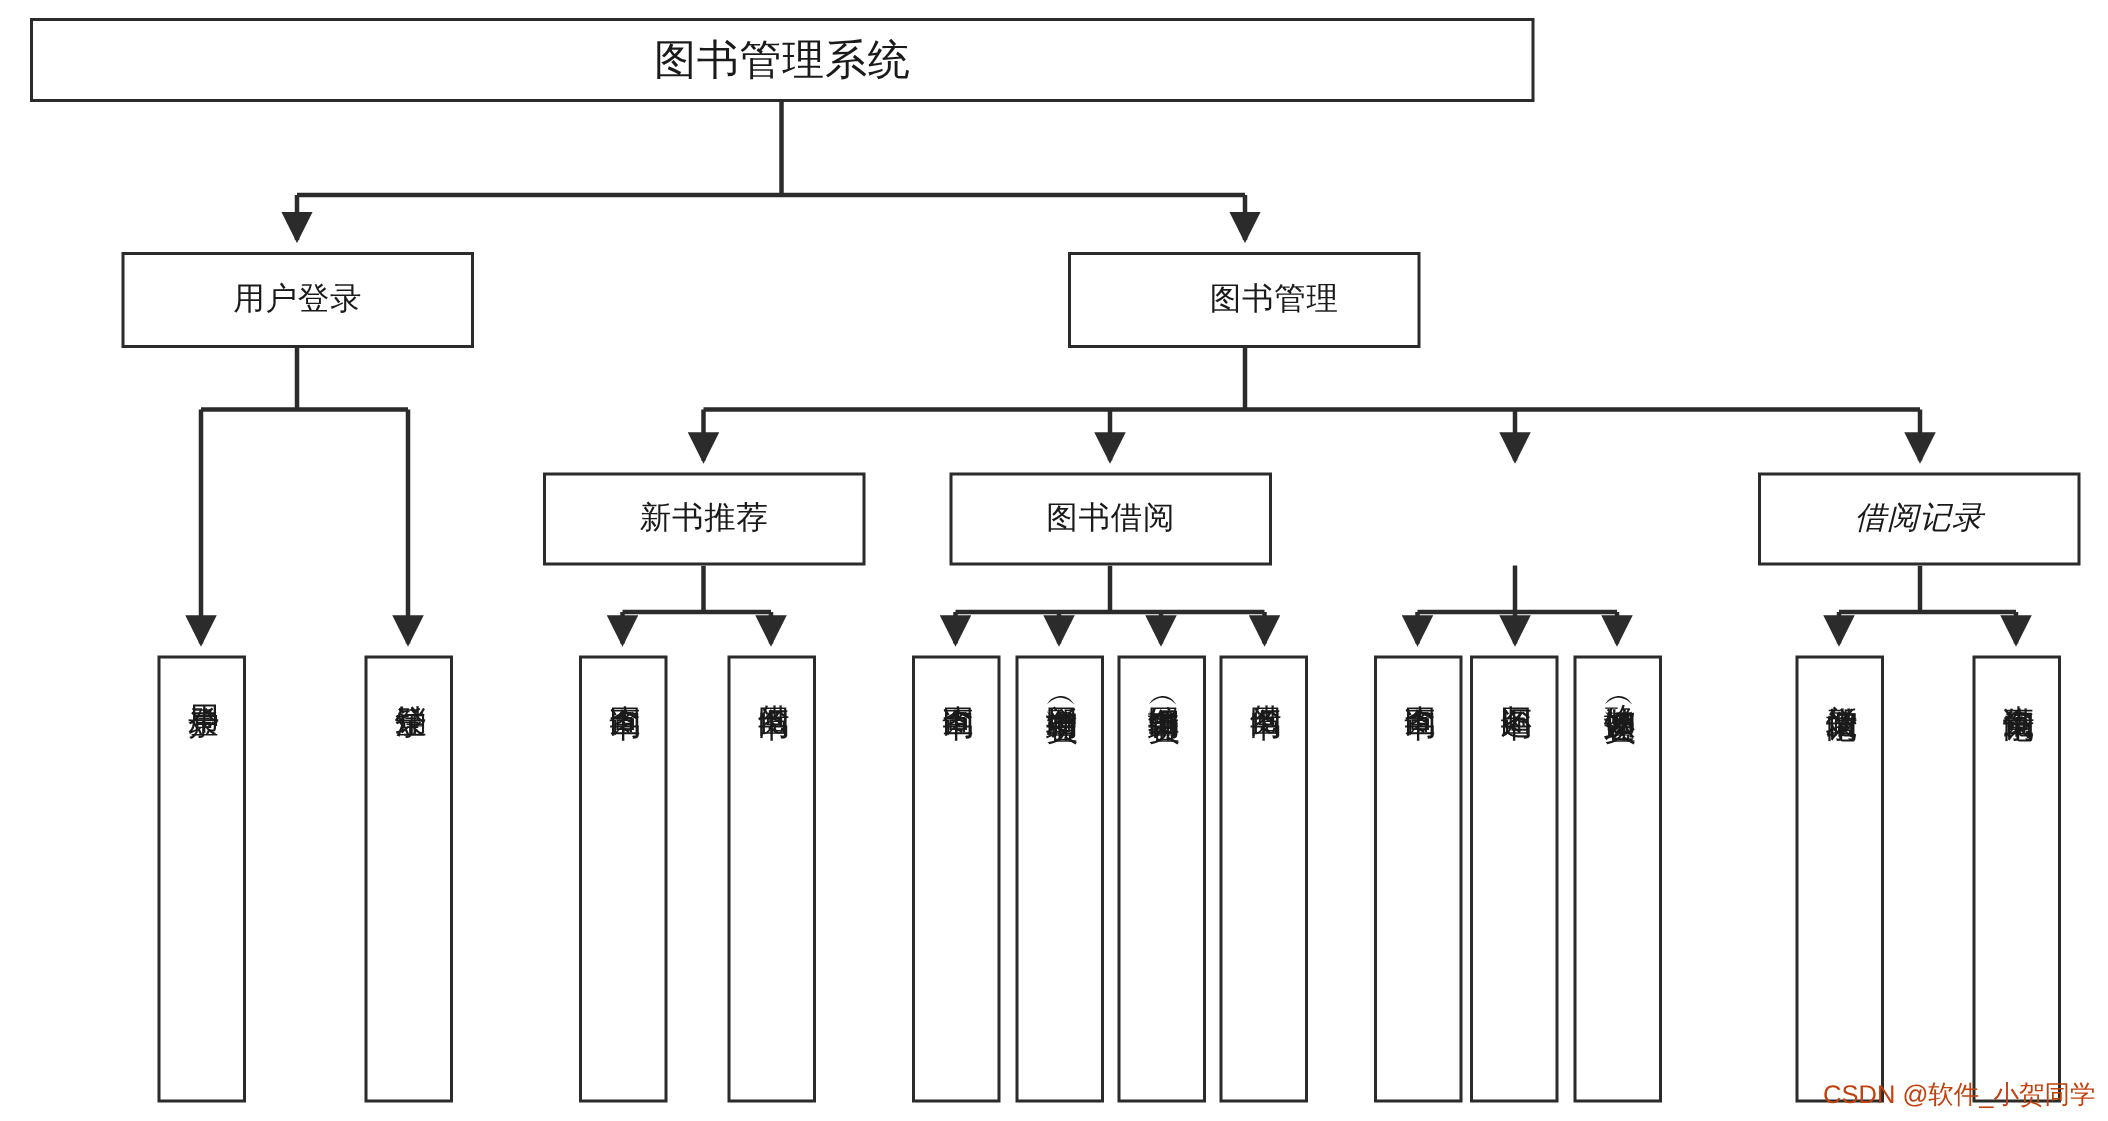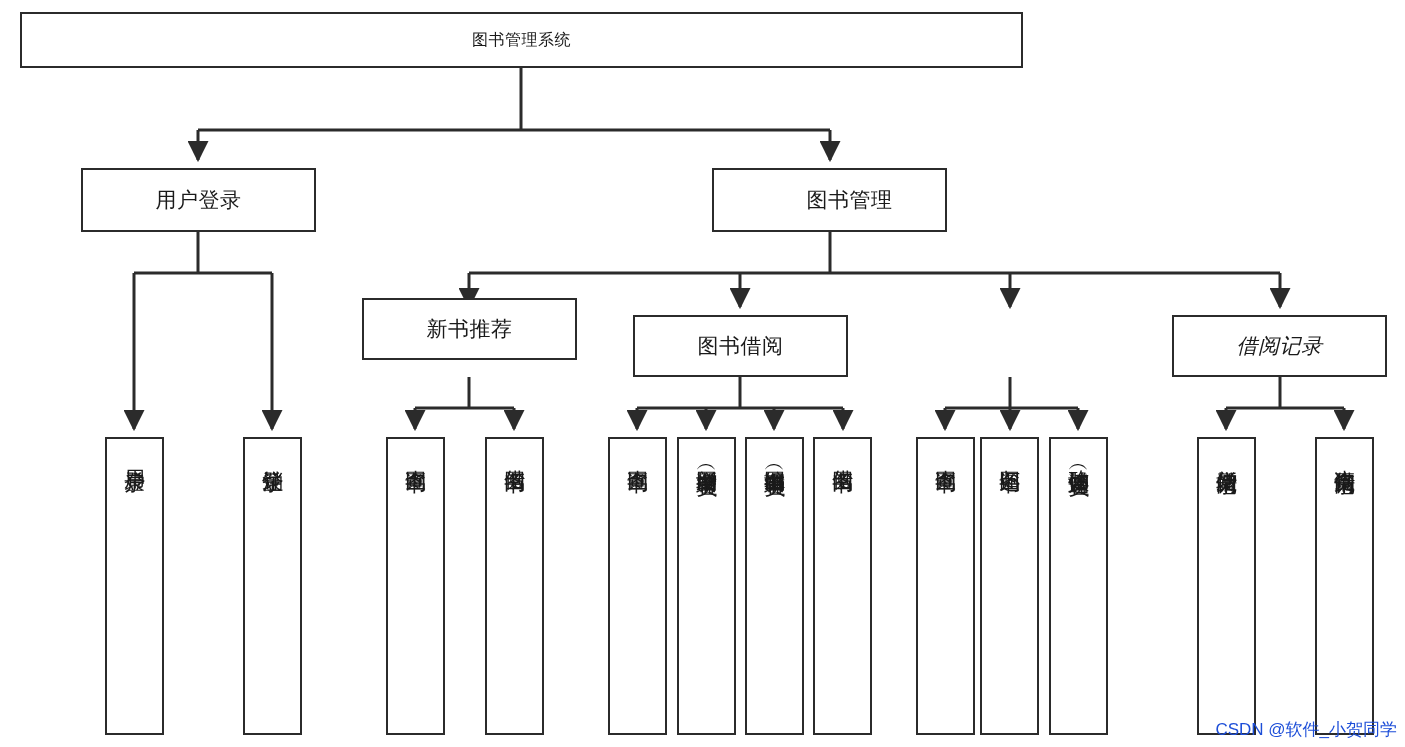--- a/index.html
+++ b/index.html
@@ -42,21 +42,21 @@
   .node .label {
     display: block;
     text-align: center;
     line-height: 1.18;
     letter-spacing: 0.5px;
   }
   .node.h .label {
     font-size: 21px;
   }
   .node.root .label {
-    font-size: 16px;
+    font-size: 28px;
   }
   
   .node.v {
     align-items: flex-start;
     justify-content: center;
     padding-top: 14px;
   }
   .node.v .label {
     writing-mode: vertical-rl;
     text-orientation: upright;
@@ -64,21 +64,21 @@
     line-height: 1.08;
     letter-spacing: 1px;
     white-space: nowrap;
   }
   
   #watermark {
     position: absolute;
     right: 8px;
     bottom: 6px;
     font-size: 17px;
-    color: #1d4ed8;
+    color: #c2410c;
     z-index: 5;
     white-space: nowrap;
     font-family: "Liberation Sans", "DejaVu Sans", sans-serif;
   }
 </style>
 </head>
 <body>
 
 <div id="canvas">
 
@@ -136,21 +136,21 @@
     <span class="label">图书管理系统</span>
   </div>
 
   <div class="node h" style="left:81px; top:168px; width:235px; height:64px;">
     <span class="label">用户登录</span>
   </div>
   <div class="node h" style="left:712px; top:168px; width:235px; height:64px;padding-left:40px;">
     <span class="label">图书管理</span>
   </div>
 
-  <div class="node h" style="left:362px; top:298px; width:215px; height:62px;">
+  <div class="node h" style="left:362px; top:315px; width:215px; height:62px;">
     <span class="label">新书推荐</span>
   </div>
   <div class="node h" style="left:633px; top:315px; width:215px; height:62px;">
     <span class="label">图书借阅</span>
   </div>
   <div class="node h" style="left:1172px; top:315px; width:215px; height:62px;font-style:italic;">
     <span class="label">借阅记录</span>
   </div>
 
   <div class="node v" style="left:105px; top:437px; width:59px; height:298px;">

